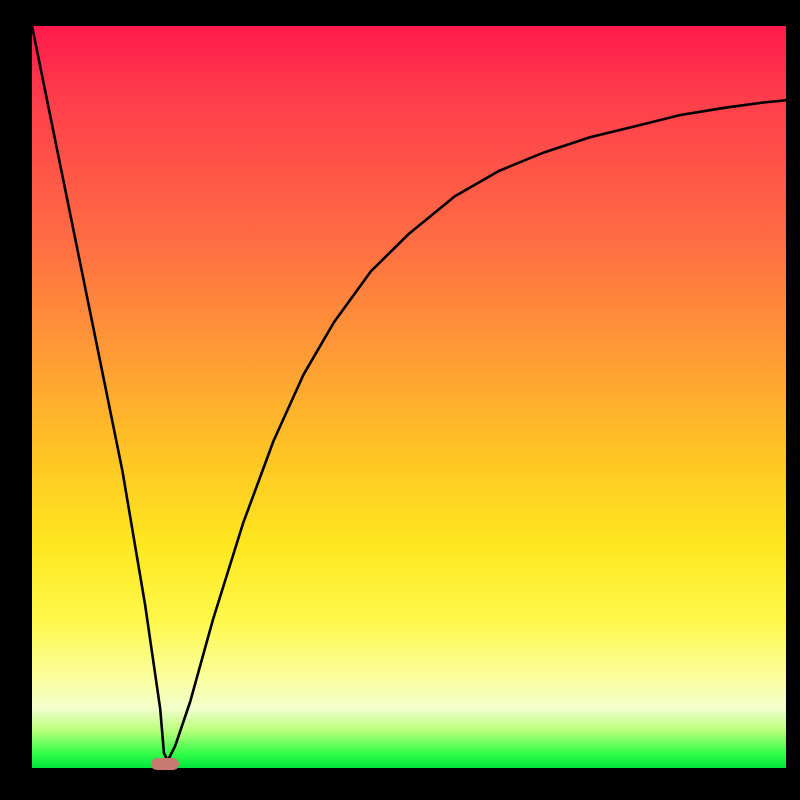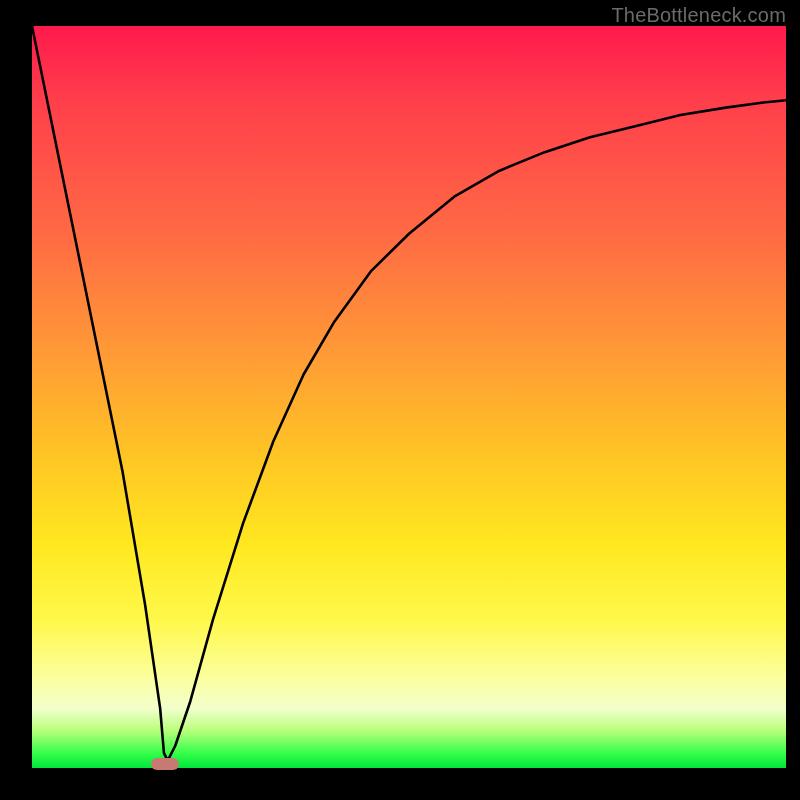--- a/index.html
+++ b/index.html
@@ -74,14 +74,13 @@
 
   <div class="plot-area">
 
     <svg class="curve" viewBox="0 0 754 742" preserveAspectRatio="none">
       <path id="curve-path" d="M0.00 0.00 L30.16 148.40 L60.32 296.80 L90.48 445.20 L113.10 578.76 L128.18 682.64 L131.95 727.16 L135.72 734.58 L143.26 719.74 L158.34 675.22 L180.96 593.60 L211.12 497.14 L241.28 415.52 L271.44 348.74 L301.60 296.80 L339.30 244.86 L377.00 207.76 L422.24 170.66 L467.48 144.69 L512.72 126.14 L557.96 111.30 L603.20 100.17 L648.44 89.04 L693.68 81.62 L731.38 76.43 L754.00 74.20" fill="none" stroke-width="2.6" stroke-linejoin="round" stroke-linecap="round" stroke="#000000"></path>
     </svg>
 
     <div class="marker" id="min-marker" style="left: 133.458px; top: 738.29px; background: rgb(199, 122, 114);"></div>
   </div>
 
-  <div class="watermark">TheBottleneck.com</div>
 </div>
 
 </body></html>

